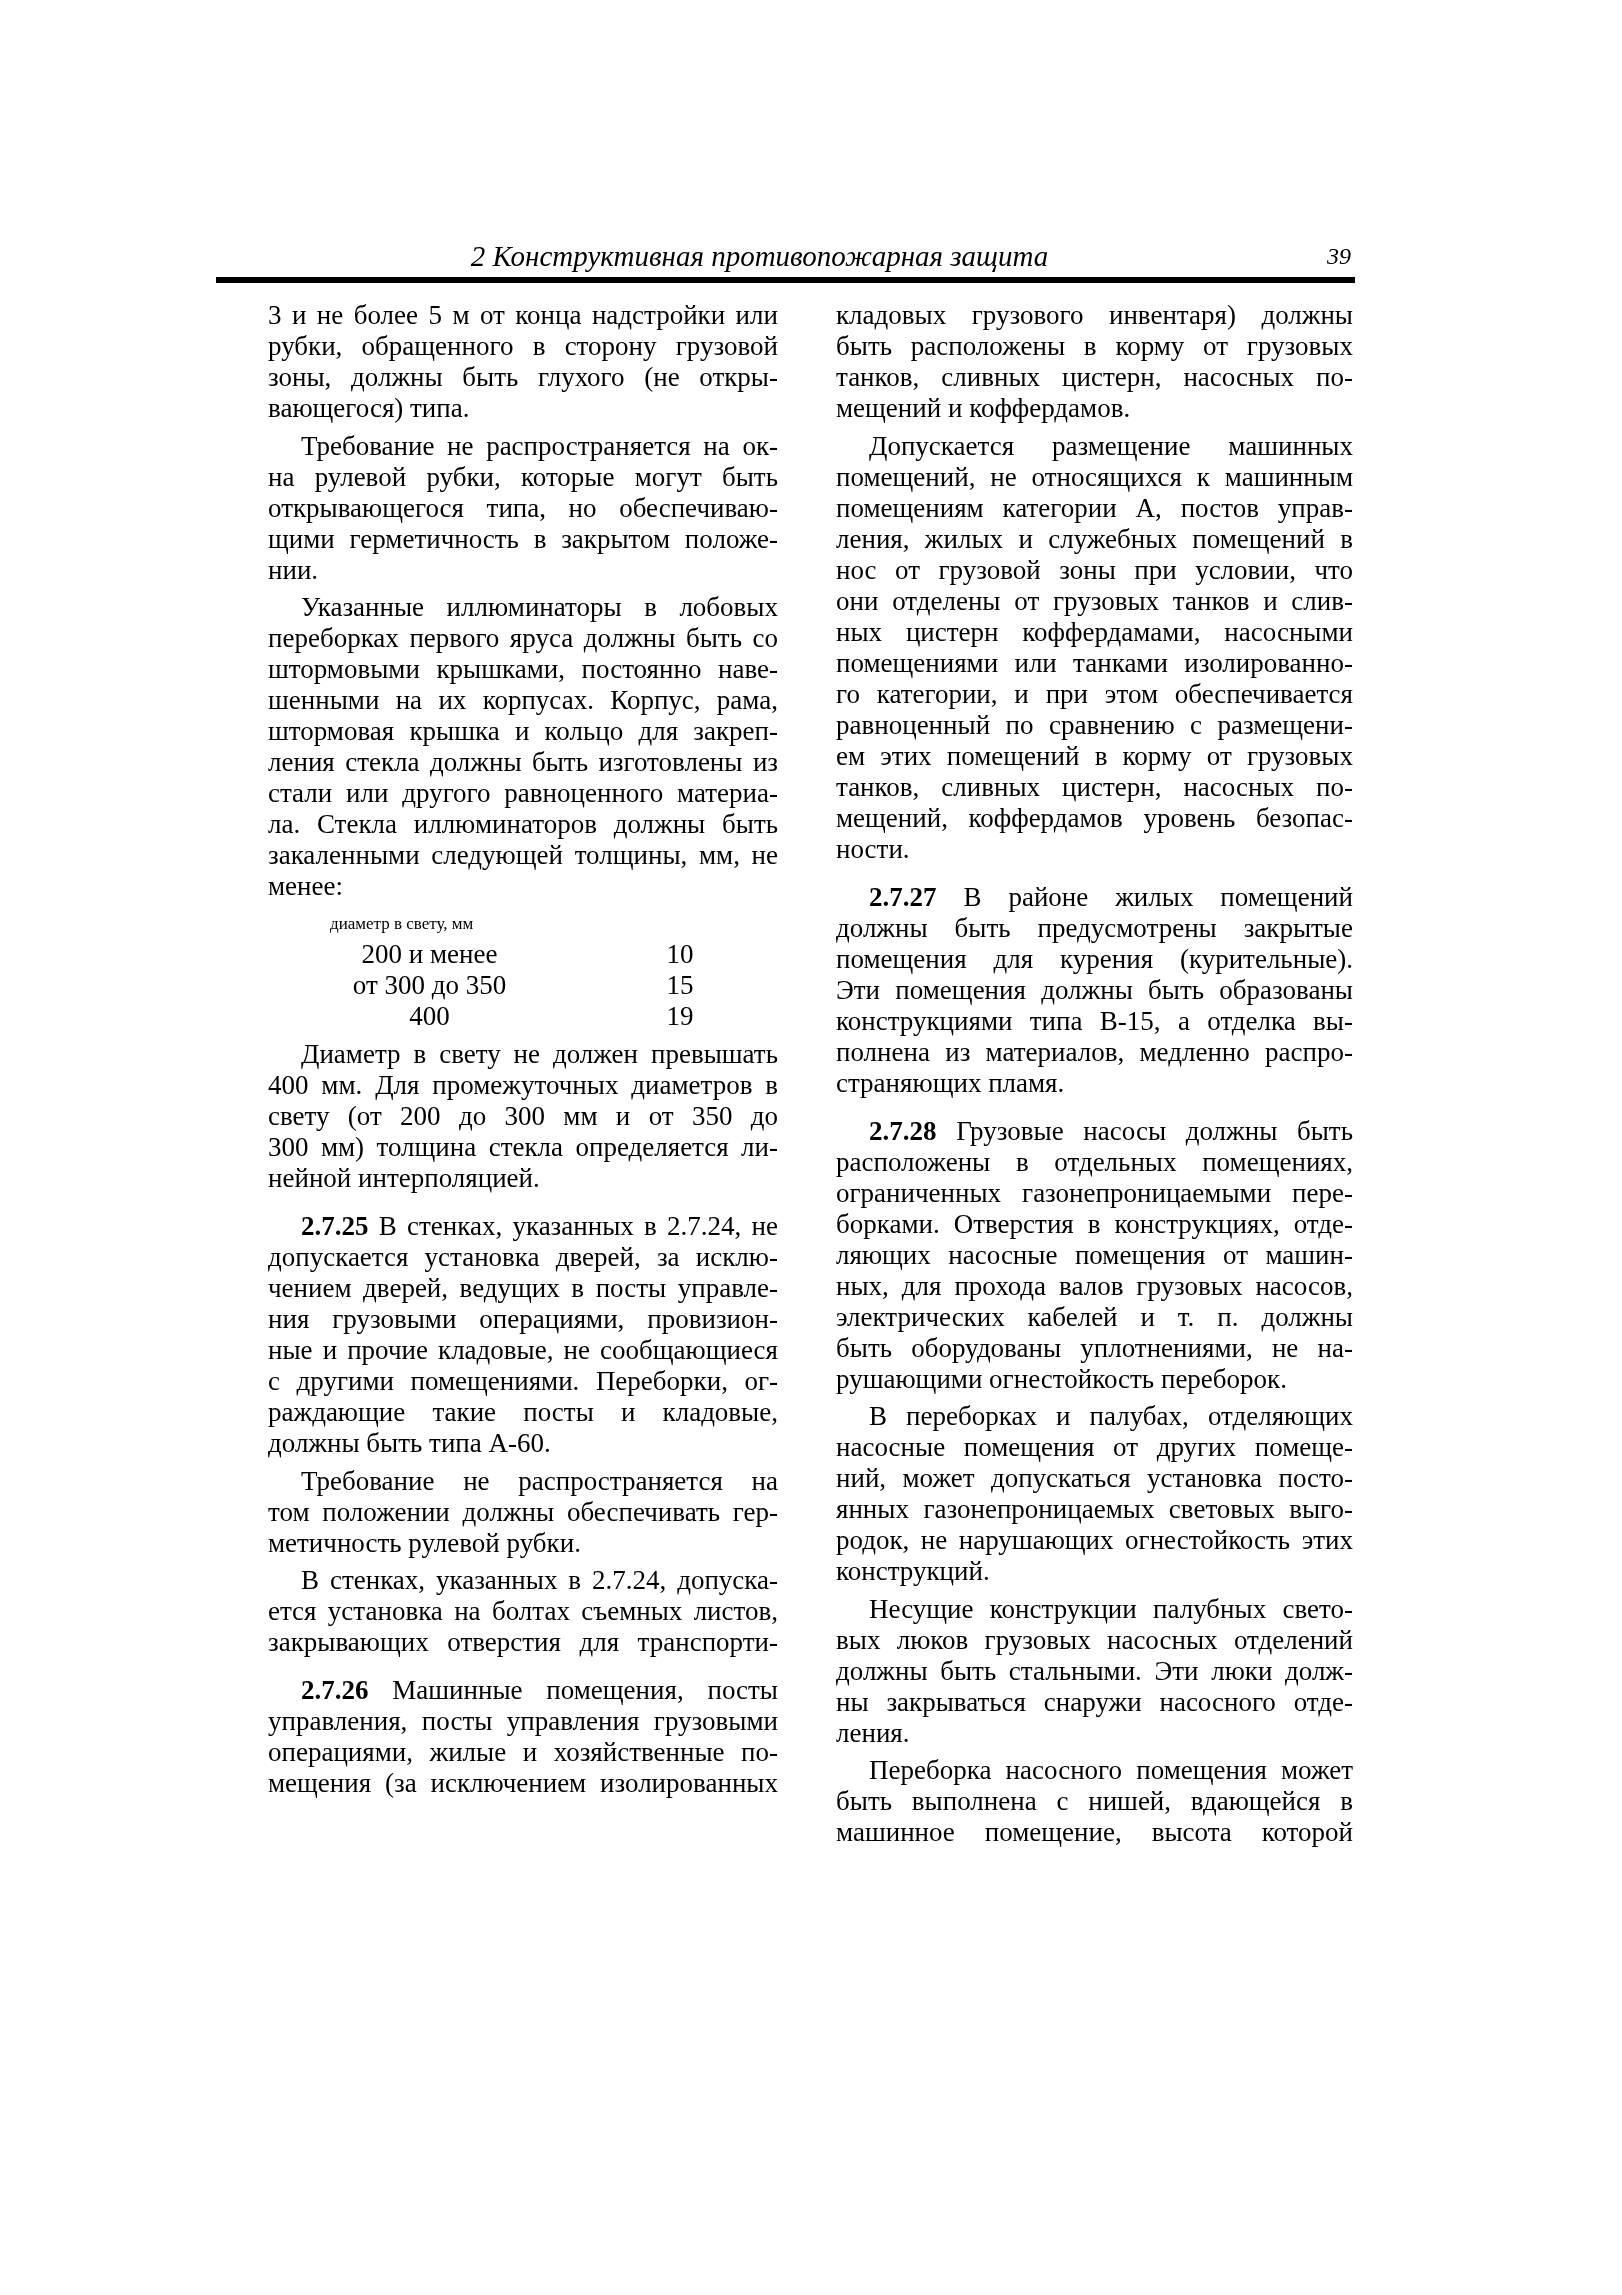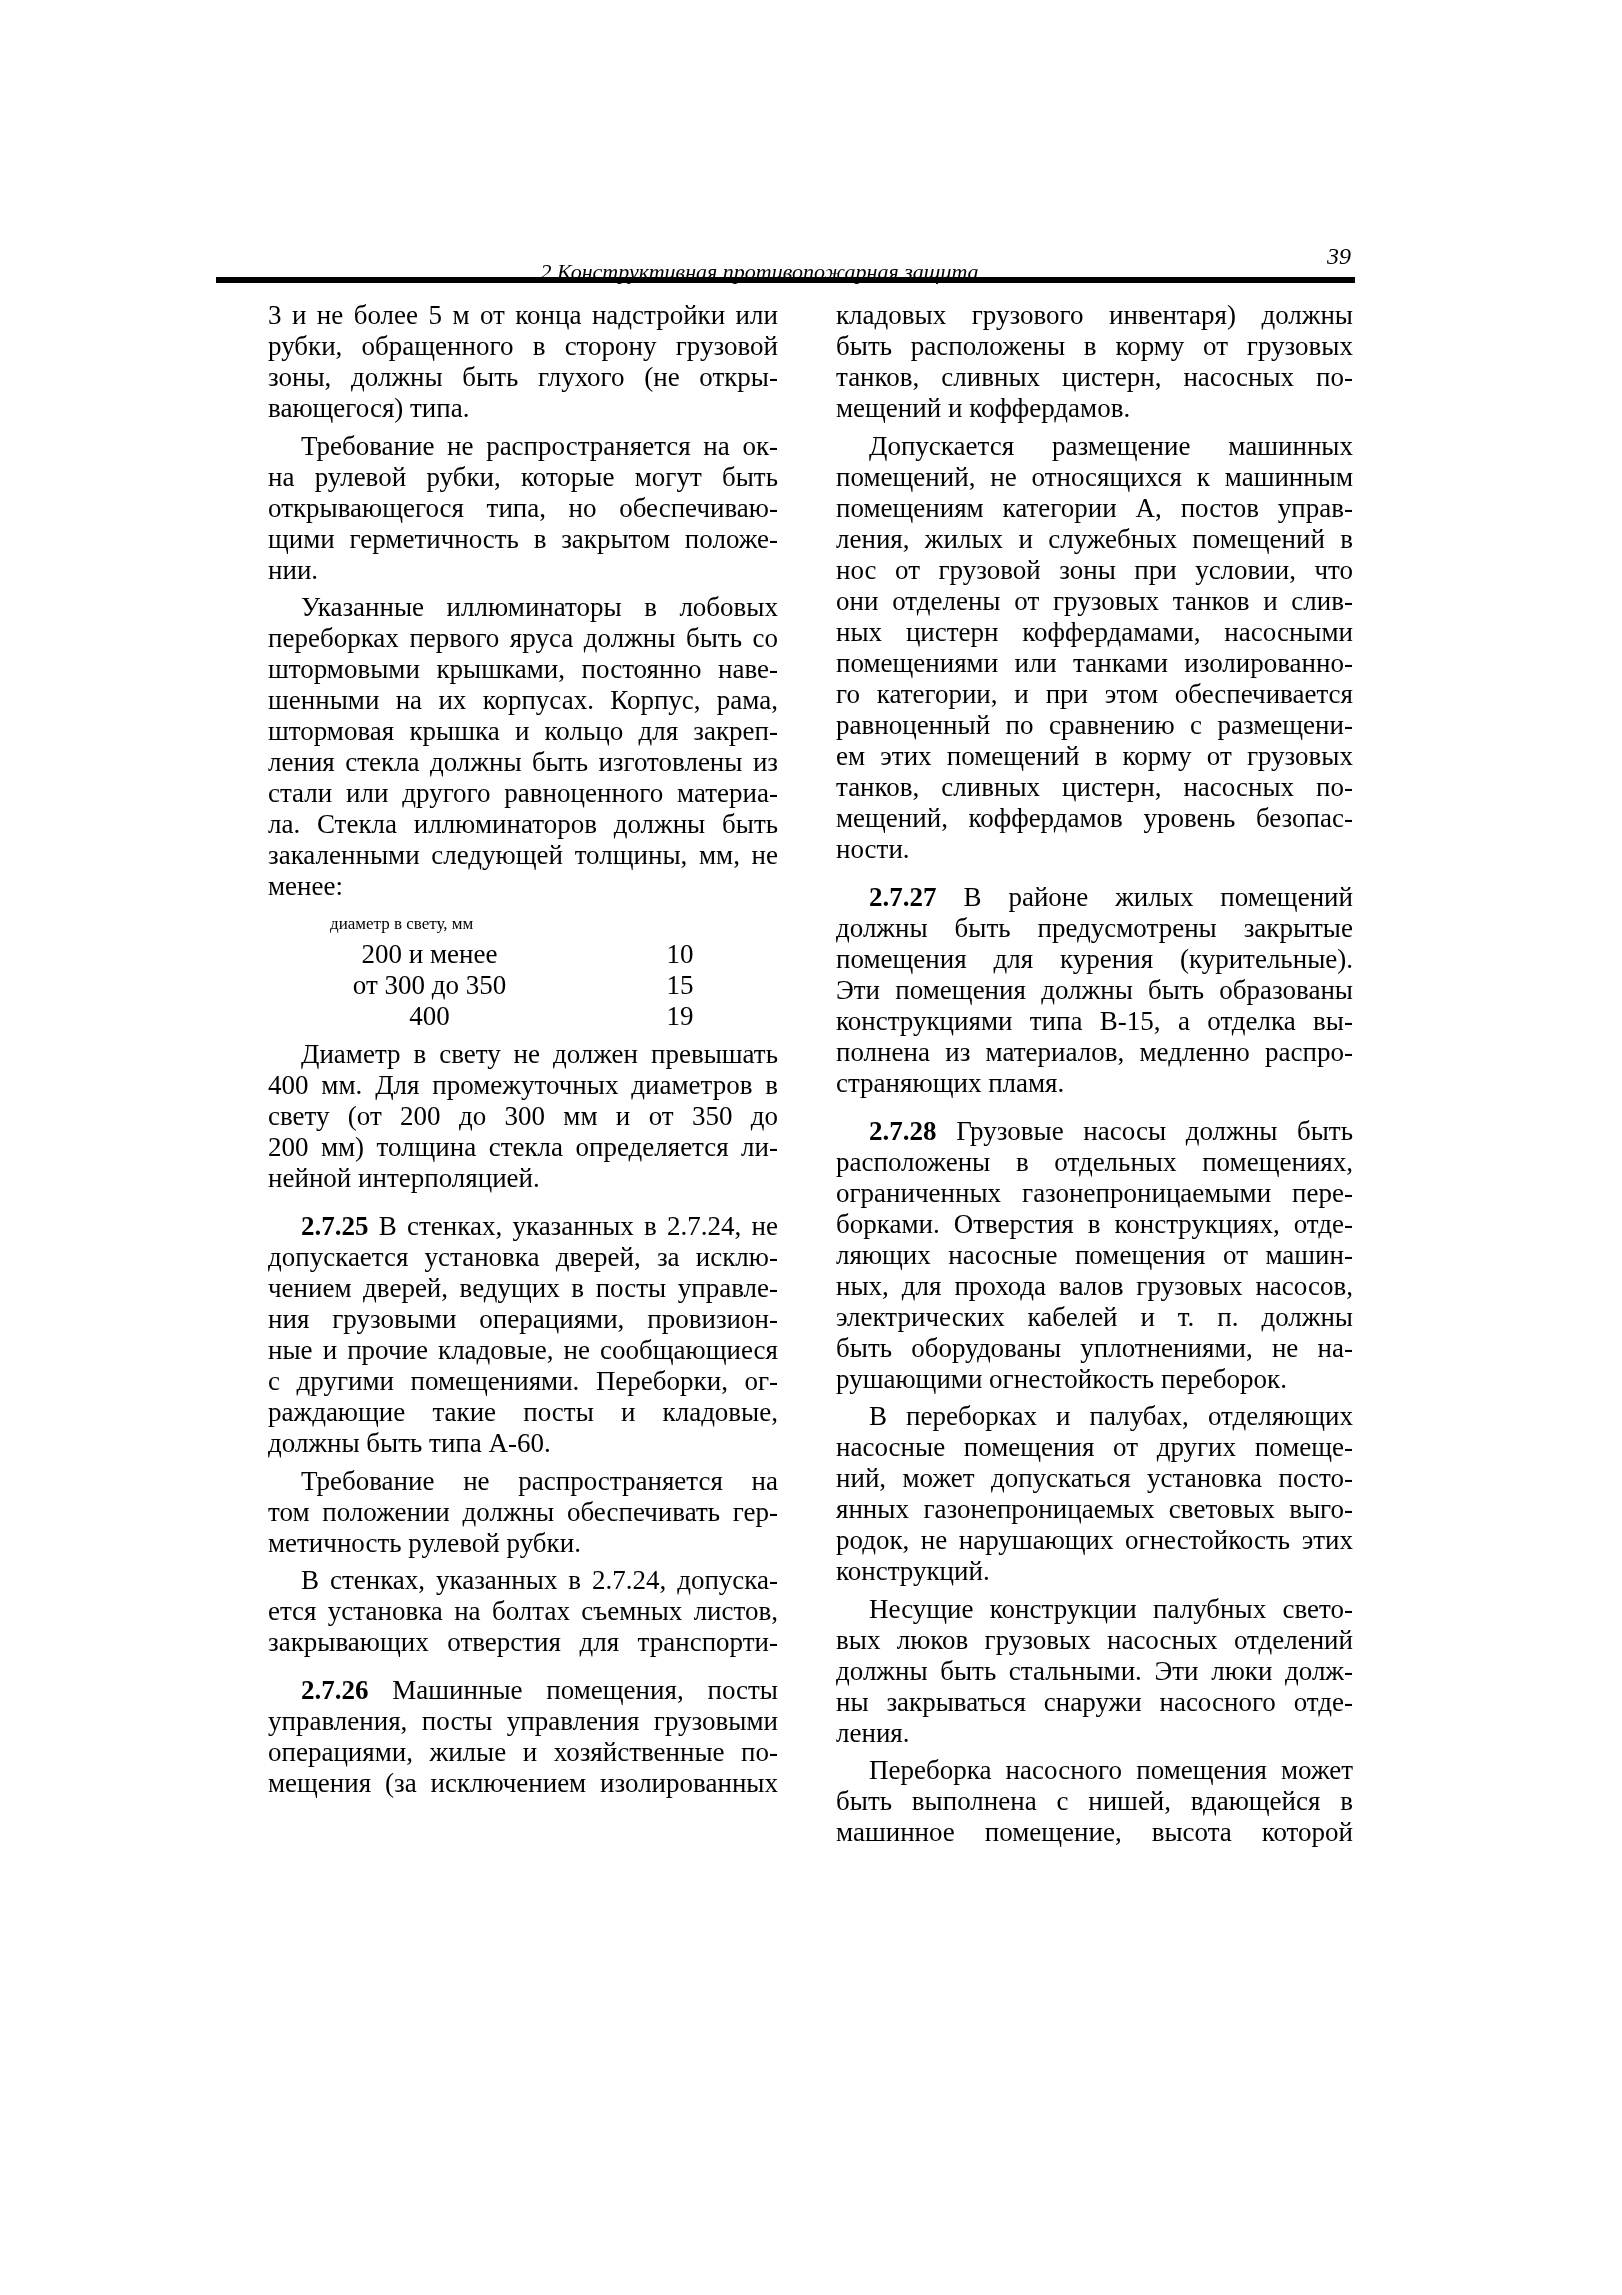--- a/index.html
+++ b/index.html
@@ -6,24 +6,24 @@
   .page{
     position:relative;
     width:1623px;height:2295px;
     background:#ffffff;
     color:#000;
     font-family:"Liberation Serif", serif;
     overflow:hidden;
   }
   .chapter-header{position:absolute;left:216px;top:237px;width:1139px;height:39px;}
   .chapter-title{
-    position:absolute;left:46px;right:98px;top:16px;
+    position:absolute;left:46px;right:98px;top:0;
     text-align:center;
     font-style:italic;
-    font-size:22px;line-height:38px;
+    font-size:29px;line-height:38px;
     white-space:nowrap;
   }
   .page-number{
     position:absolute;right:3.9px;top:0;
     font-style:italic;
     font-size:24px;line-height:38px;
   }
   .header-rule{
     position:absolute;left:216px;top:277px;
     width:1139px;height:5.9px;background:#000;
@@ -95,21 +95,21 @@
         </div>
         <div class="tbl-row">
           <div class="tbl-c1">400</div>
           <div class="tbl-c2">19</div>
         </div>
       </div>
       <div class="para">
         <div class="line indent">Диаметр в свету не должен превышать</div>
         <div class="line">400 мм. Для промежуточных диаметров в</div>
         <div class="line">свету (от 200 до 300 мм и от 350 до</div>
-        <div class="line">200 мм) толщина стекла определяется ли-</div>
+        <div class="line">300 мм) толщина стекла определяется ли-</div>
         <div class="line end">нейной интерполяцией.</div>
       </div>
       <div class="para section">
         <div class="line indent"><span class="secnum">2.7.25</span> В стенках, указанных в 2.7.24, не</div>
         <div class="line">допускается установка дверей, за исклю-</div>
         <div class="line">чением дверей, ведущих в посты управле-</div>
         <div class="line">ния грузовыми операциями, провизион-</div>
         <div class="line">ные и прочие кладовые, не сообщающиеся</div>
         <div class="line">с другими помещениями. Переборки, ог-</div>
         <div class="line">раждающие такие посты и кладовые,</div>

